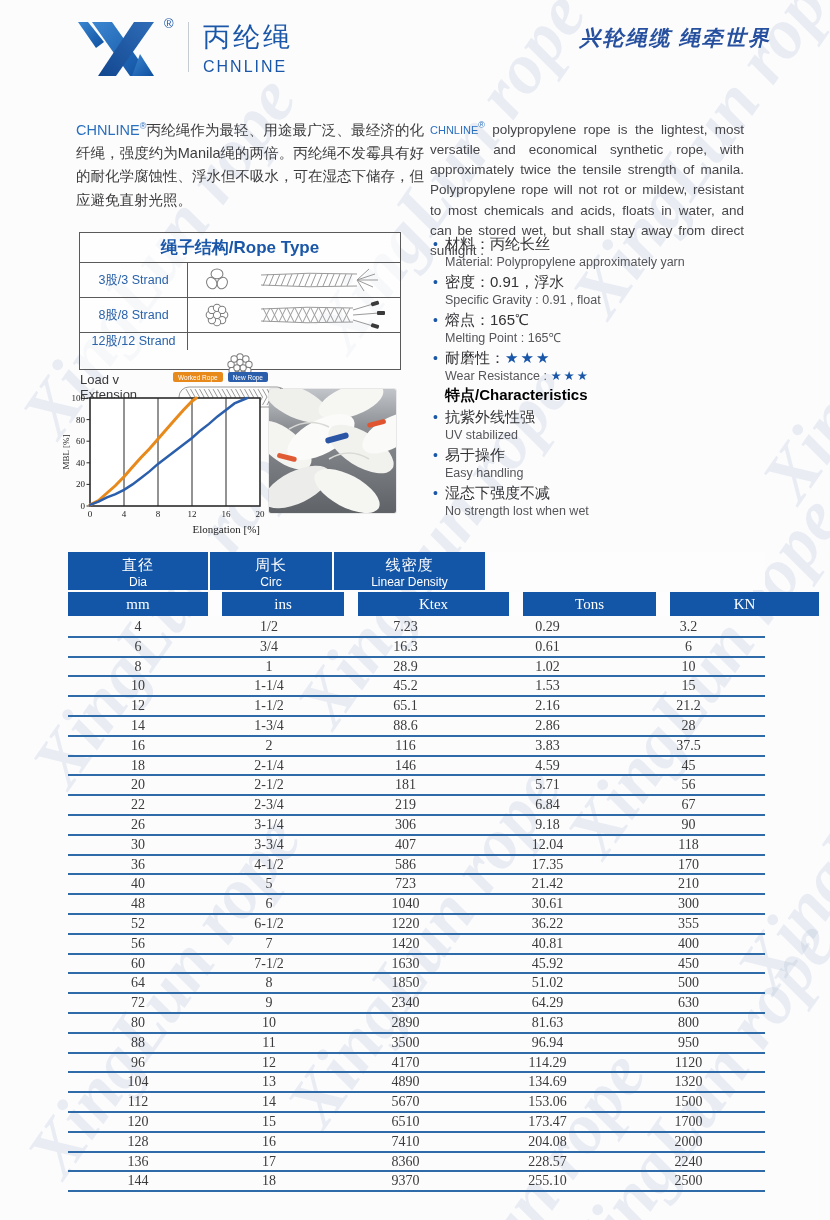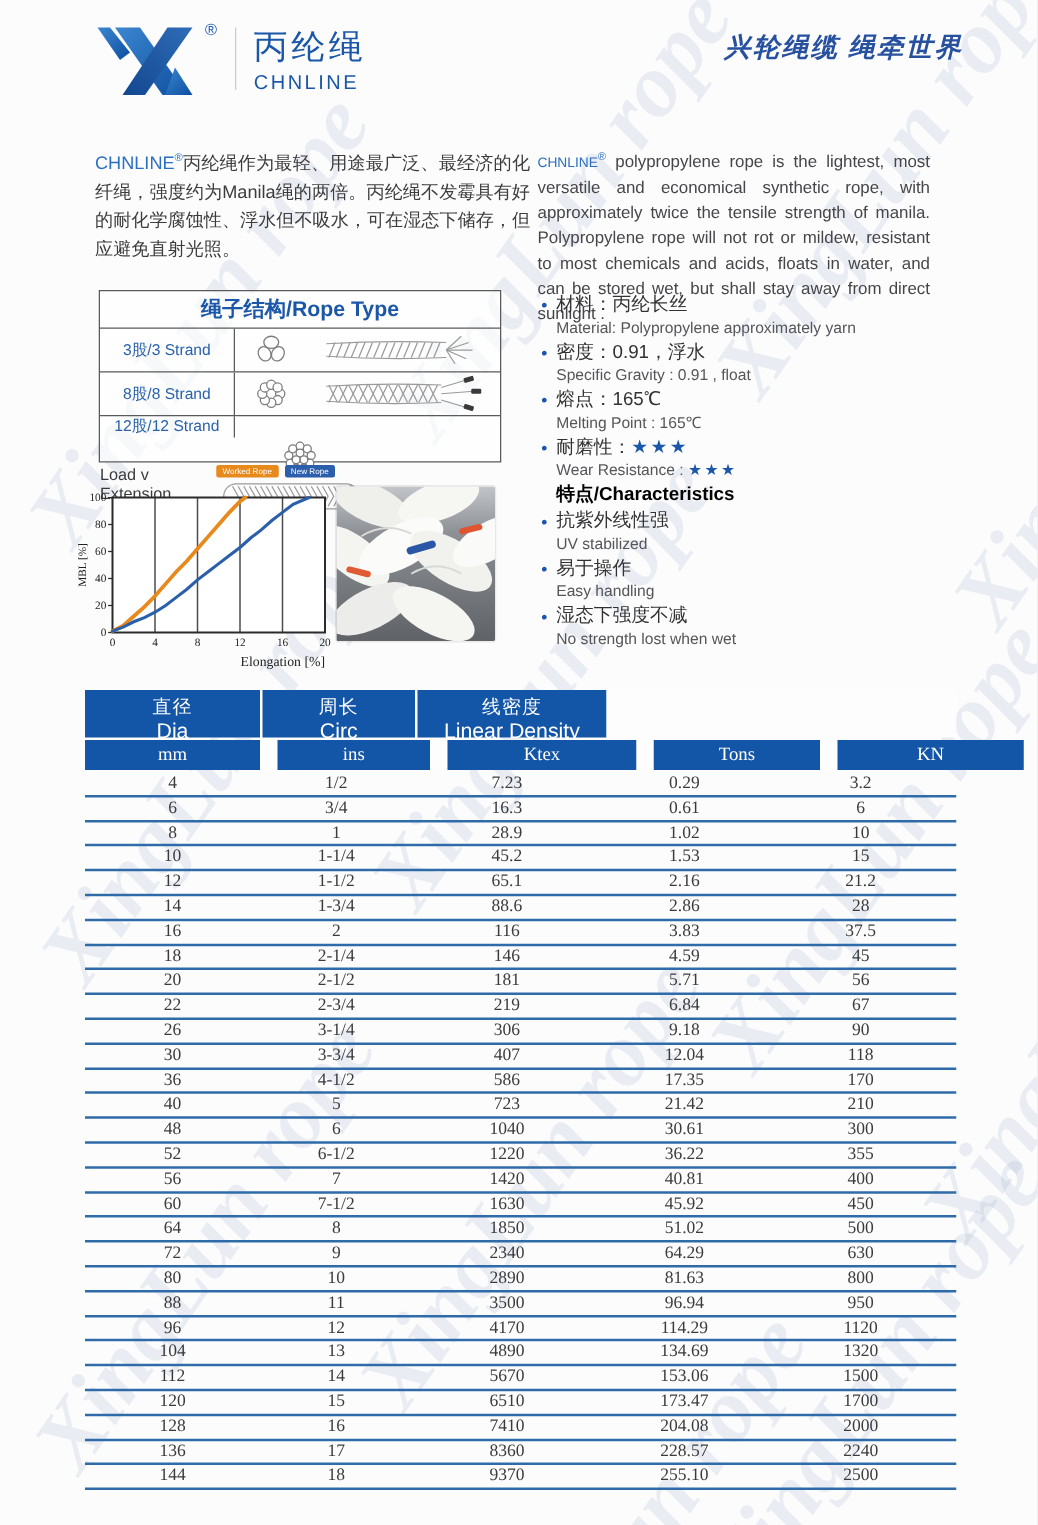--- a/index.html
+++ b/index.html
@@ -60,21 +60,21 @@
   
   .photo { left:269px; top:389px; width:127px; height:124px; border-radius:2px; overflow:hidden;
            box-shadow:0 0 0 1px rgba(0,0,0,0.08); }
 
   
   .main-table { left:68px; top:552px; width:697px; }
   .mt-head { display:grid; grid-template-columns:140px 122px 151px 284px; gap:2px; background:#fdfdfe; }
   .mt-head2 { display:grid; grid-template-columns:140px 122px 151px 133px 149px; gap:14px; background:#fdfdfe; margin-top:2px; }
   .mt-hcell { background:#1355a6; color:#fff; text-align:center; padding-top:4px; height:38px; }
   .mt-hcn { font-size:15px; letter-spacing:1px; }
-  .mt-hen { font-size:17px; margin-top:0px; }
+  .mt-hen { font-size:12px; margin-top:0px; }
   .mt-ucell { background:#1355a6; color:#fff; text-align:center; height:24px; line-height:24px;
               font-family:"Liberation Serif", serif; font-size:15px; }
   .mt-body { margin-top:2px; }
   .mt-row { display:grid; grid-template-columns:140px 122px 151px 133px 149px; height:19.8px;
             border-bottom:2px solid #2f6ba9; }
   .mt-cell { text-align:center; font-family:"Liberation Serif", serif; font-size:14px; color:#3b3b3d; line-height:17px; }
 </style>
 </head>
 <body>
 

